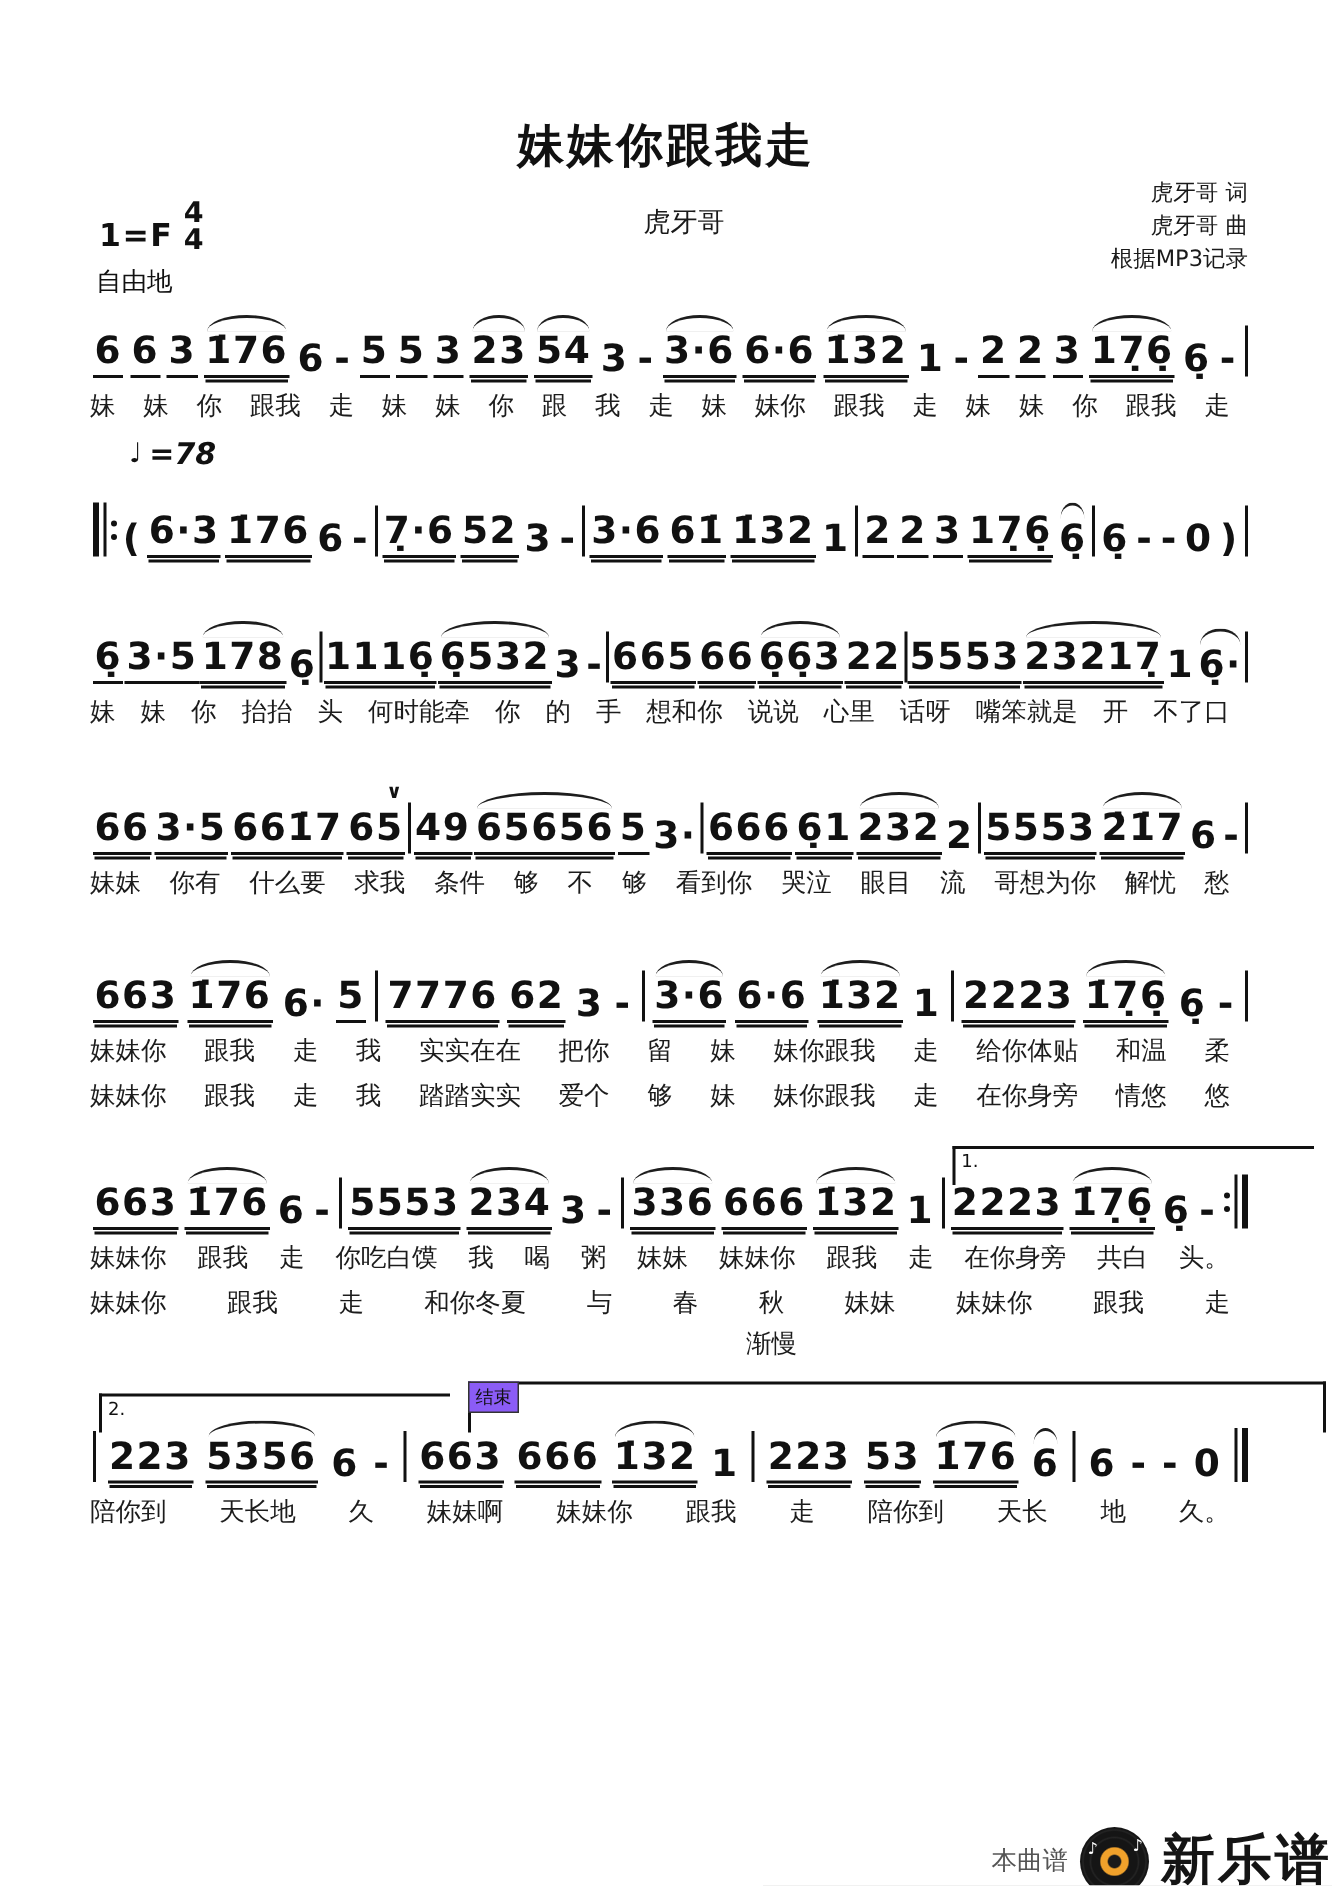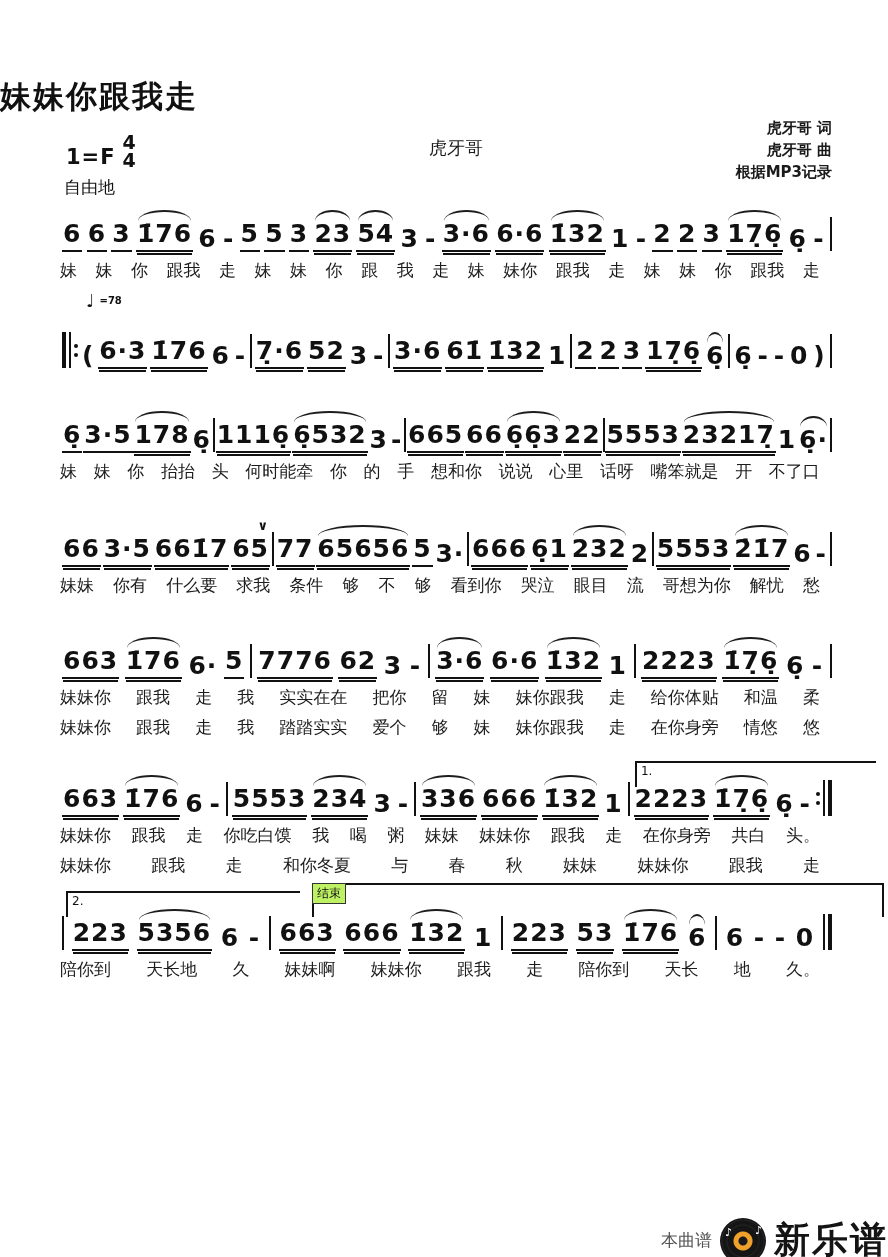--- a/index.html
+++ b/index.html
@@ -1,23 +1,23 @@
 <!DOCTYPE html>
 <html><head>
 <meta charset="utf-8">
 <style>
   html,body{margin:0;padding:0;background:#e8e8e8;}
   .page{
     position:relative;width:888px;height:1257px;margin:0 auto;background:#ffffff;
     color:#111;font-family:"DejaVu Sans","Liberation Sans",sans-serif;overflow:hidden;
   }
   
-  .title{text-align:left;margin:0;padding-top:76px;font-size:31px;font-weight:700;letter-spacing:2px;}
+  .title{text-align:center;margin:0;padding-top:76px;font-size:31px;font-weight:700;letter-spacing:2px;}
   .subtitle{text-align:center;margin-top:18px;font-size:18px;color:#1a1a1a;padding-left:24px;}
-  .credits{position:absolute;top:118px;right:56px;text-align:right;font-size:15px;line-height:1.45;color:#1a1a1a;font-weight:bold;}
+  .credits{position:absolute;top:118px;right:56px;text-align:right;font-size:15px;line-height:1.45;color:#1a1a1a;}
   .credits span{display:block;}
   .keysig{position:absolute;top:133px;left:66px;display:flex;align-items:flex-end;gap:7px;font-weight:700;}
   .keysig .k{font-size:21px;letter-spacing:1px;}
   .meter{display:flex;flex-direction:column;text-align:center;font-size:19px;line-height:.95;font-weight:700;}
   .expression{position:absolute;top:176px;left:64px;font-size:17px;}
   
   .score{margin-top:34px;}
   .mline{position:relative;}
   .notes-row{display:flex;justify-content:space-between;align-items:flex-end;padding:14px 56px 0 62px;min-height:44px;}
   .lyrics{display:flex;justify-content:space-between;padding:7px 68px 0 60px;font-size:17px;color:#1c1c1c;}
@@ -31,39 +31,39 @@
   .mk{position:absolute;top:-17px;right:1px;font-style:normal;font-weight:700;font-size:13px;line-height:1;}
   .b-bar{width:2px;height:34px;background:#111;margin-bottom:1px;}
   .b-open,.b-close,.b-final{display:flex;gap:3px;height:36px;margin-bottom:1px;}
   .bl{display:block;}
   .bl.thin{width:2px;background:#111;}
   .bl.thick{width:4px;background:#111;}
   .rdots{display:flex;flex-direction:column;justify-content:center;gap:5px;}
   .rd{width:4px;height:4px;border-radius:50%;background:#111;}
   .tempo{display:flex;align-items:center;gap:5px;margin:8px 0 0 86px;font-weight:700;}
   .tempo .tn{font-size:18px;}
-  .tempo .tv{font-size:10px;}
+  .tempo .tv{font-size:20px;font-style:italic;}
   
   .line-1{margin-bottom:2px;}
   .line-2{margin-bottom:26px;}
   .line-3{margin-bottom:26px;}
   .line-4{margin-bottom:24px;}
   .line-5{margin-bottom:20px;}
   .line-6{margin-bottom:2px;}
   .line-7{margin-top:16px;}
   .rit{padding-left:56%;font-size:17px;margin:4px 0 24px 0;color:#1c1c1c;}
   
   .volta1{position:absolute;top:2px;left:71.5%;right:12px;height:24px;
      border-top:2px solid #111;border-left:2px solid #111;}
   .volta2{position:absolute;top:-2px;left:66px;width:232px;height:24px;
      border-top:2px solid #111;border-left:2px solid #111;}
   .endbr{position:absolute;top:-10px;left:312px;right:4px;height:32px;
      border-top:2px solid #111;border-left:2px solid #111;border-right:2px solid #111;}
   .vlab{position:absolute;top:1px;left:4px;font-size:12px;color:#111;}
-  .endlab{position:absolute;top:-2px;left:-2px;font-size:12px;padding:1px 4px;border:1.5px solid #333;background:#bef264;}
+  .endlab{position:absolute;top:-2px;left:-2px;font-size:12px;padding:1px 4px;border:1.5px solid #333;background:#8b5cf6;}
   
   .footer{position:absolute;right:0;bottom:-8px;display:flex;align-items:center;gap:8px;}
   .f-pre{font-size:17px;color:#555;}
   .vinyl{position:relative;width:46px;height:46px;border-radius:50%;
      background:radial-gradient(circle at 50% 50%,#1a1a1a 4px,#f0a12b 5px 9px,#151515 10px 15px,#242424 16px,#151515 17px 20px,#242424 21px,#151515 22px);}
   .v-note{position:absolute;color:#fff;font-size:11px;line-height:1;}
   .v-note.v1{left:5px;top:9px;}
   .v-note.v2{right:4px;top:7px;}
   .f-brand{font-size:36px;font-weight:900;letter-spacing:2px;color:#141414;}
 </style>
@@ -235,21 +235,21 @@
         </div>
     </div>
 
     <div class="mline line-4">
       <div class="notes-row">
           <span class="n u2">66</span>
           <span class="n u2">3·5</span>
           <span class="n u2">661̇7</span>
           <span class="n u2">65<i class="mk">∨</i></span>
           <span class="b-bar"></span>
-          <span class="n u2">77</span>
+          <span class="n u2">49</span>
           <span class="n u2 arc">65656</span>
           <span class="n u1">5</span>
           <span class="n">3·</span>
           <span class="b-bar"></span>
           <span class="n u2">666</span>
           <span class="n u2">6̣1</span>
           <span class="n u2 arc">232</span>
           <span class="n">2</span>
           <span class="b-bar"></span>
           <span class="n u2">5553</span>
@@ -389,20 +389,21 @@
           <span class="ly">与</span>
           <span class="ly">春</span>
           <span class="ly">秋</span>
           <span class="ly">妹妹</span>
           <span class="ly">妹妹你</span>
           <span class="ly">跟我</span>
           <span class="ly">走</span>
         </div>
     </div>
 
+    <div class="rit">渐慢</div>
 
     <div class="mline line-7">
       <div class="volta2">
         <span class="vlab">2.</span>
       </div>
       <div class="endbr">
         <span class="endlab">结束</span>
       </div>
       <div class="notes-row">
           <span class="b-bar"></span>

